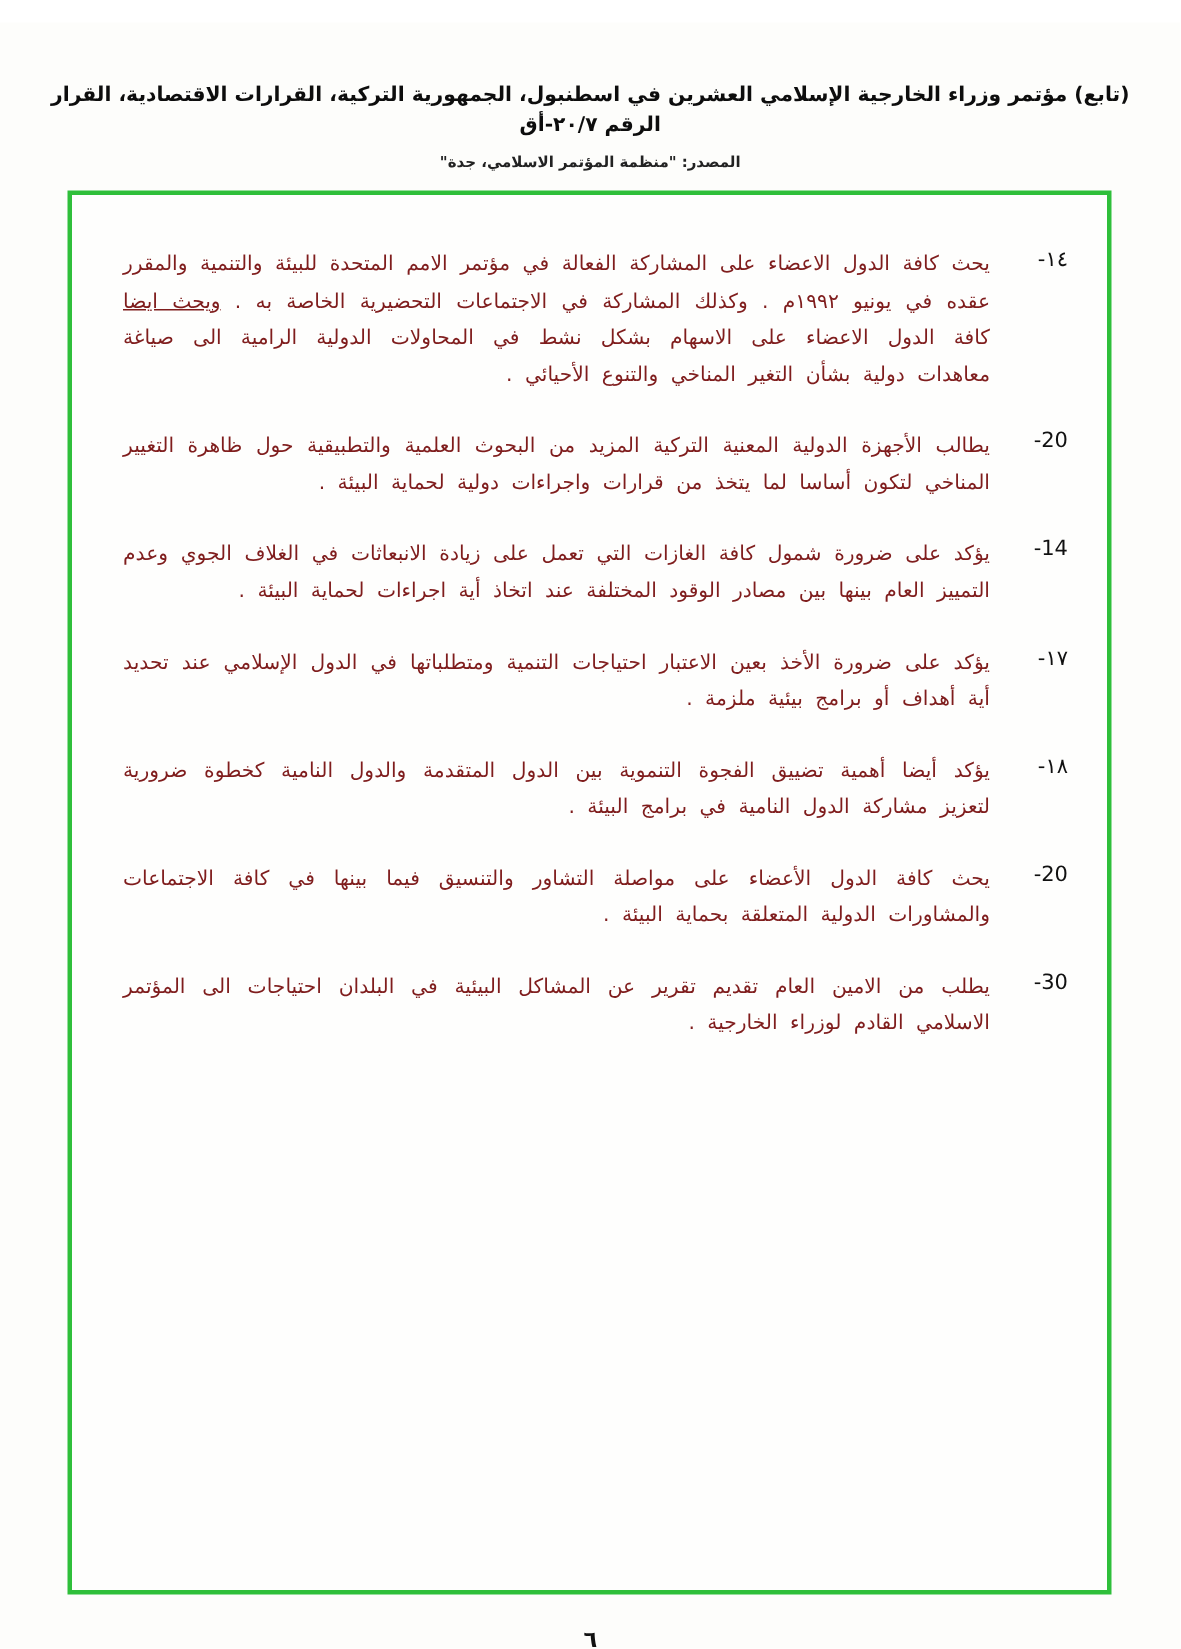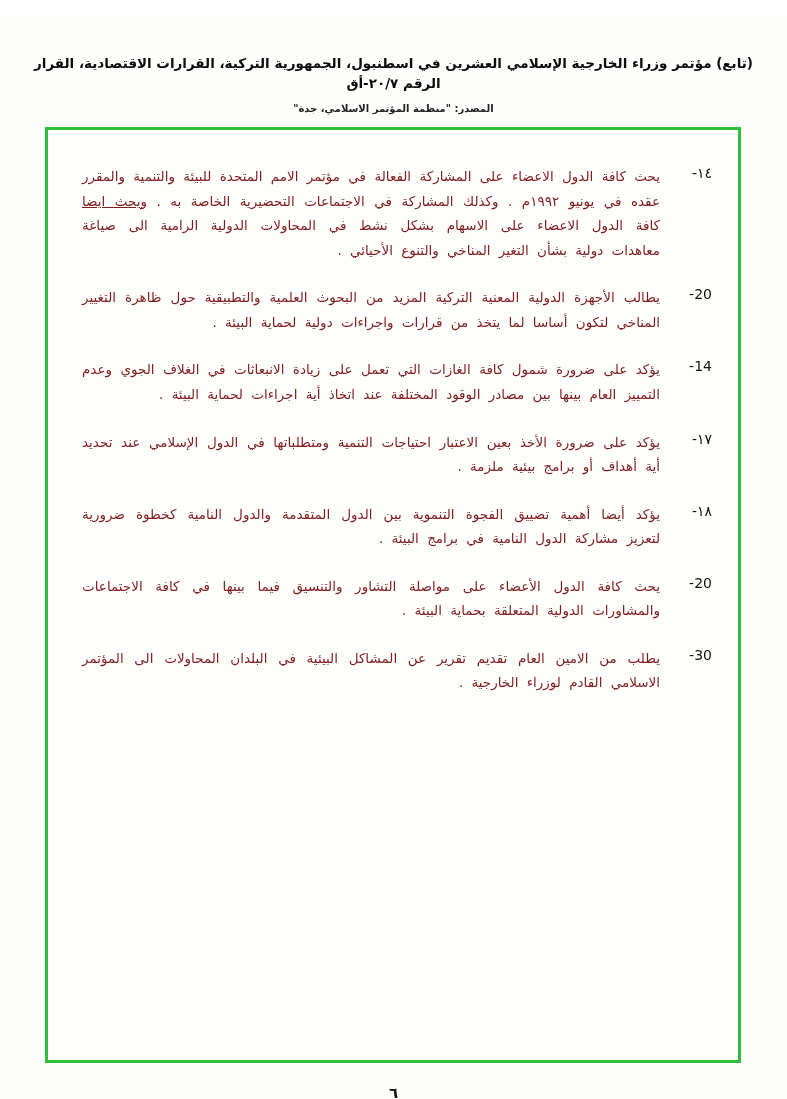--- a/index.html
+++ b/index.html
@@ -116,20 +116,20 @@
       <div class="item-text">يؤكد أيضا أهمية تضييق الفجوة التنموية بين الدول المتقدمة والدول النامية كخطوة ضرورية لتعزيز مشاركة الدول النامية في برامج البيئة .</div>
     </div>
 
     <div class="item">
       <div class="item-num">20-</div>
       <div class="item-text">يحث كافة الدول الأعضاء على مواصلة التشاور والتنسيق فيما بينها في كافة الاجتماعات والمشاورات الدولية المتعلقة بحماية البيئة .</div>
     </div>
 
     <div class="item">
       <div class="item-num">30-</div>
-      <div class="item-text">يطلب من الامين العام تقديم تقرير عن المشاكل البيئية في البلدان المحاولات الى المؤتمر الاسلامي القادم لوزراء الخارجية .</div>
+      <div class="item-text">يطلب من الامين العام تقديم تقرير عن المشاكل البيئية في البلدان احتياجات الى المؤتمر الاسلامي القادم لوزراء الخارجية .</div>
     </div>
 
   </div>
 
   <div class="page-number">٦</div>
 
 </div>
 
 </body></html>

